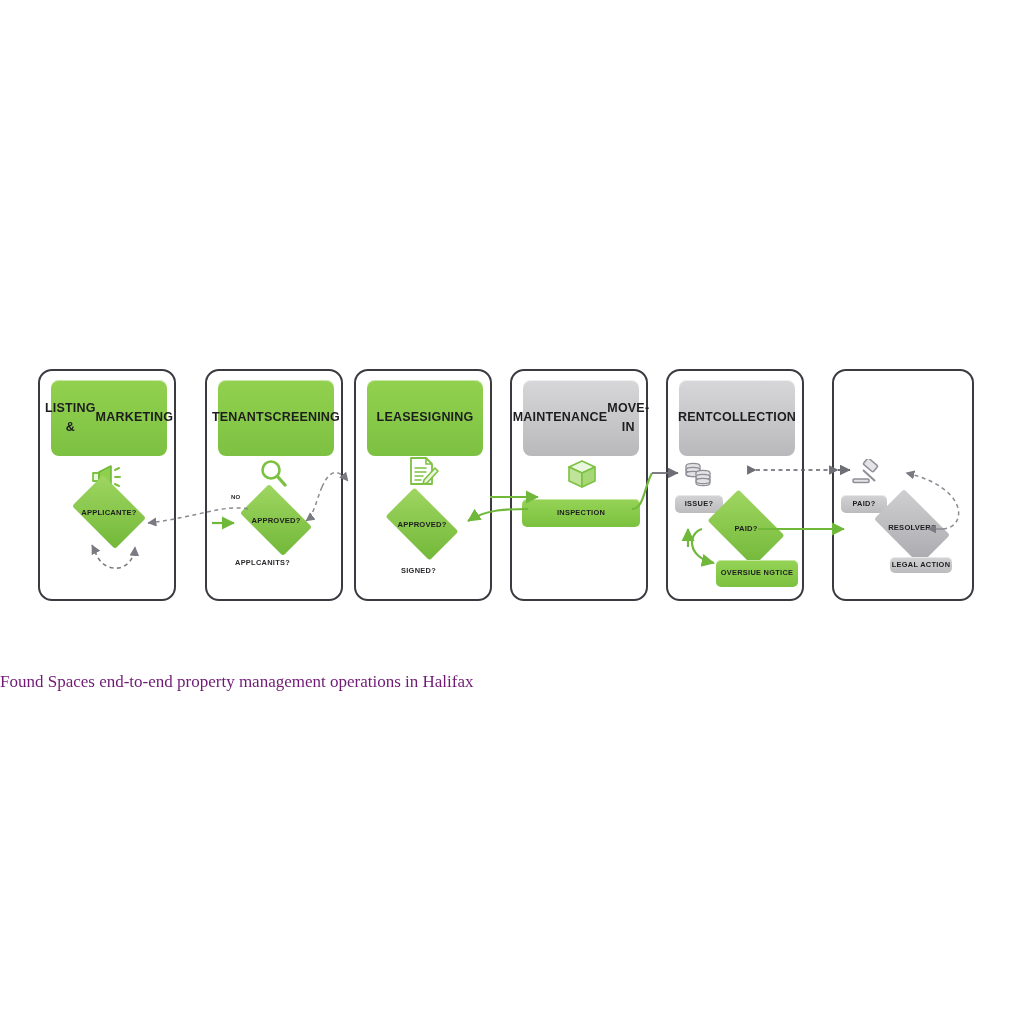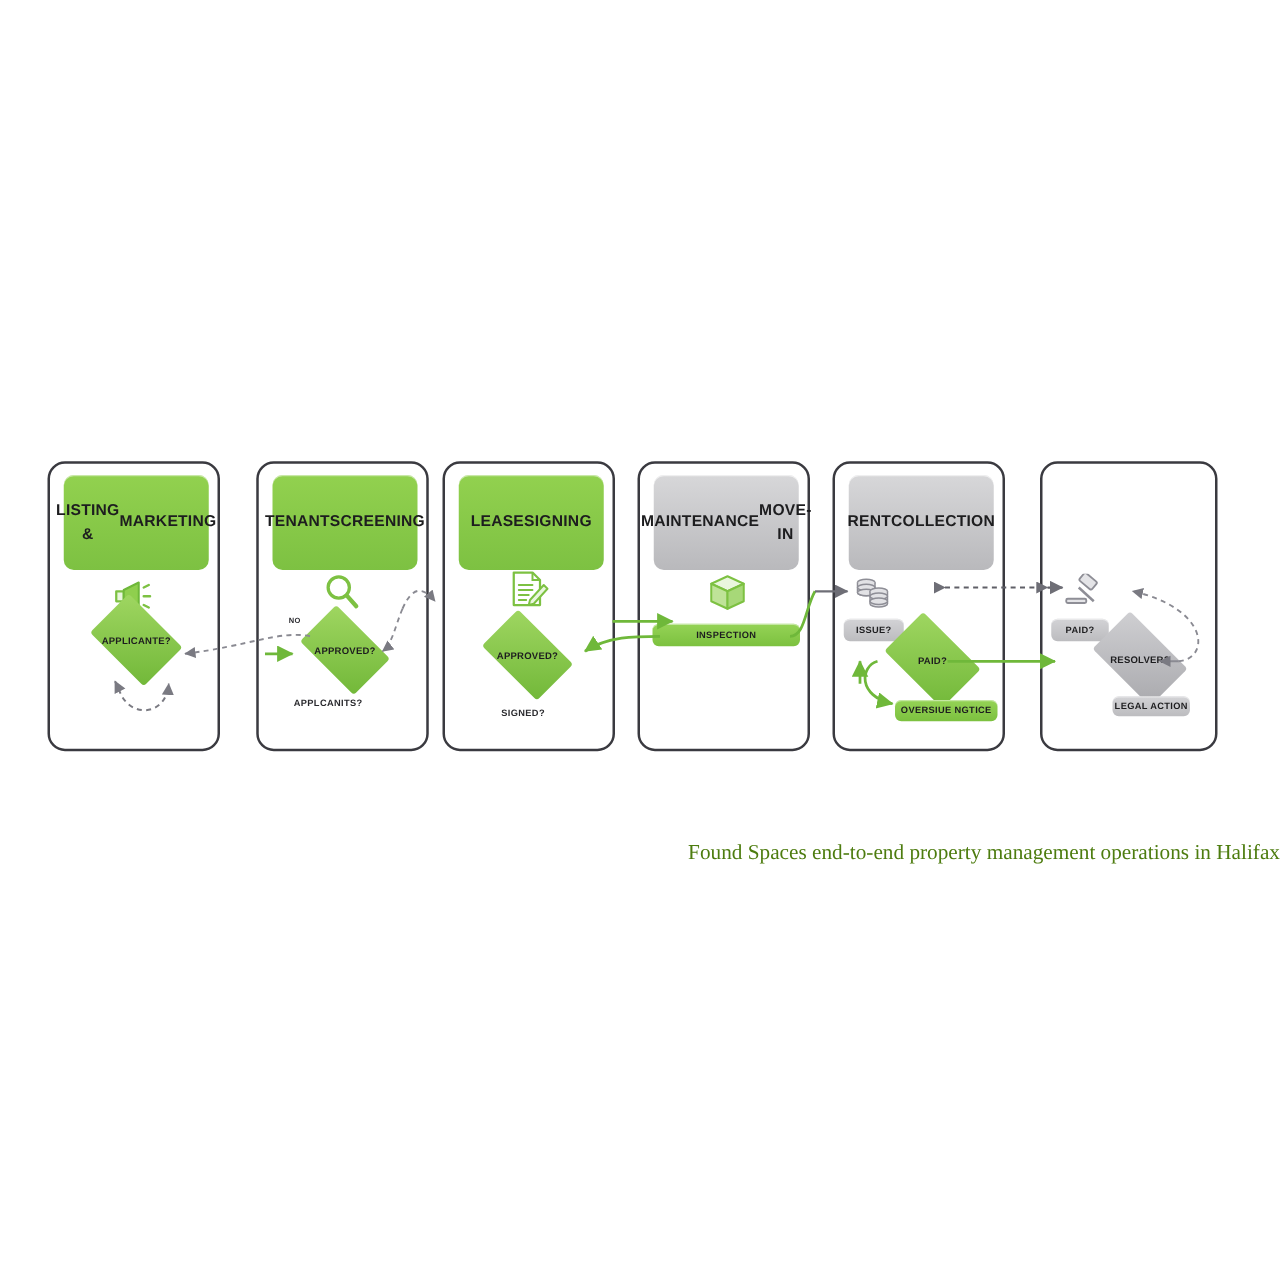--- a/index.html
+++ b/index.html
@@ -163,24 +163,24 @@
     letter-spacing: .2px;
     white-space: nowrap;
   }
 
   
   #caption {
     position: absolute;
     left: 0;
     top: 672px;
     width: 1024px;
-    text-align: right;
+    text-align: left;
     font-family: "Liberation Serif", serif;
     font-size: 17px;
-    color: #4d7c0f;
+    color: #701a75;
   }
 </style>
 </head>
 <body>
 
 <div id="canvas">
 
   <div id="stage">
 
     <svg id="arrow-layer" viewBox="0 0 948 234">
@@ -320,21 +320,21 @@
       </div>
 
       <div class="panel-icon" style="left:49px;top:84px;">
         <svg width="32" height="32" viewBox="0 0 32 32">
           <path d="M3,9 L16,3 L29,9 L16,15 Z" fill="#eaf6de" stroke="#7dc142" stroke-width="1.6" stroke-linejoin="round"></path>
           <path d="M3,9 L3,23 L16,29 L16,15 Z" fill="#bfe398" stroke="#7dc142" stroke-width="1.6" stroke-linejoin="round"></path>
           <path d="M29,9 L29,23 L16,29 L16,15 Z" fill="#a7d878" stroke="#7dc142" stroke-width="1.6" stroke-linejoin="round"></path>
         </svg>
       </div>
 
-      <div class="pill green" style="left:10px;top:128px;width:118px;height:18px;">
+      <div class="pill green" style="left:10px;top:128px;width:118px;height:28px;">
         <span>INSPECTION</span>
       </div>
     </div>
 
     <div class="panel" style="left:628px;">
       <div class="panel-header grey">
         <span>RENT</span>
         <span>COLLECTION</span>
       </div>
 
@@ -355,21 +355,21 @@
 
       <div class="pill grey" style="left:7px;top:124px;width:48px;height:18px;justify-content:center;">
         <span>ISSUE?</span>
       </div>
 
       <div class="diamond green" style="left:32px;top:126px;width:92px;height:62px;">
         <div class="shape"></div>
         <span class="dlabel">PAID?</span>
       </div>
 
-      <div class="pill green" style="left:48px;top:189px;width:82px;height:17px;">
+      <div class="pill green" style="left:48px;top:189px;width:82px;height:27px;">
         <span>OVERSIUE NGTICE</span>
       </div>
     </div>
 
     <div class="panel" style="left:794px;width:142px;">
 
       <div class="panel-icon left" style="left:14px;top:84px;">
         <svg width="34" height="30" viewBox="0 0 34 30">
           <g stroke="#8e8e96" stroke-width="1.5" fill="#e4e4e7" stroke-linejoin="round">
             <rect x="14" y="2" width="13" height="8" rx="1.6" transform="rotate(40 20.5 6)"></rect>

